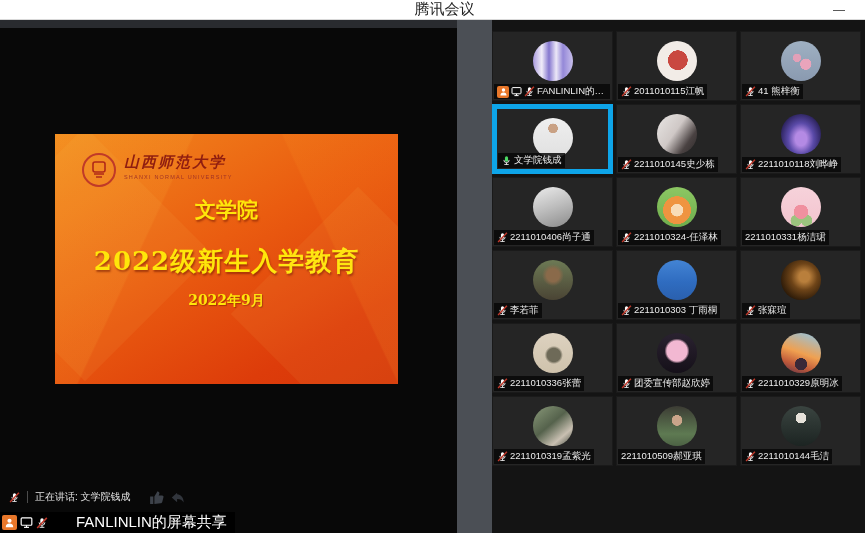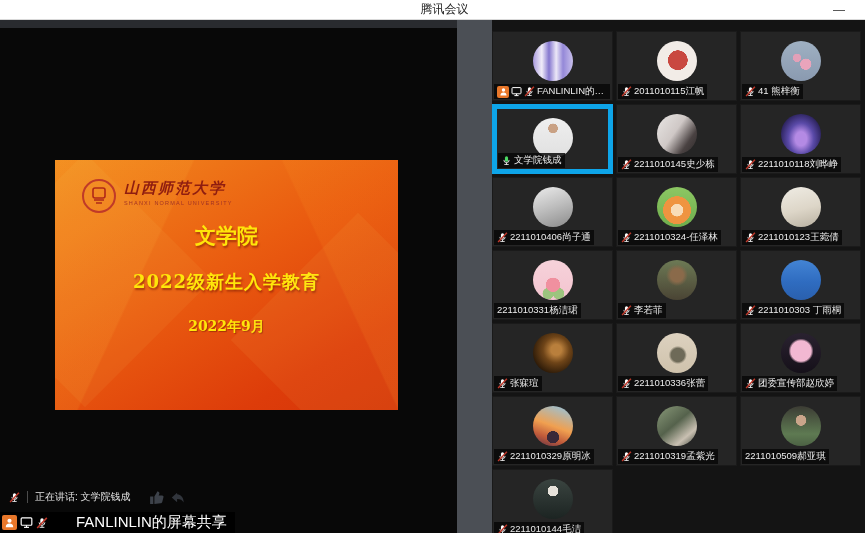--- a/index.html
+++ b/index.html
@@ -3,52 +3,52 @@
 <meta charset="utf-8">
 <style>
   * { margin:0; padding:0; box-sizing:border-box; }
   html,body { width:865px; height:533px; overflow:hidden; background:#141414;
     font-family:"Liberation Sans", sans-serif; }
 
   
   .titlebar { position:absolute; left:0; top:0; width:865px; height:20px;
     background:#ffffff; border-bottom:1px solid #d9d9d9; z-index:30;
     display:flex; align-items:center; justify-content:center; }
-  .titlebar .title { font-size:12px; color:#222;margin-left:24px; }
+  .titlebar .title { font-size:15px; color:#222;margin-left:24px; }
   .min-btn { position:absolute; right:14px; top:0; height:20px; width:24px;
     display:flex; align-items:center; justify-content:center;
     font-size:12px; color:#444; cursor:default; }
 
   
   .share-area { position:absolute; left:0; top:20px; width:457px; height:513px;
     background:#080808; }
   .share-topband { position:absolute; left:0; top:0; width:100%; height:8px;
     background:#292b2f; }
 
   
-  .slide { position:absolute; left:55px; top:140px; width:343px; height:250px;
+  .slide { position:absolute; left:55px; top:114px; width:343px; height:250px;
     background:
       linear-gradient(115deg, rgba(255,190,60,0.12) 0 30%, transparent 30.5%),
       linear-gradient(245deg, rgba(255,160,40,0.12) 0 25%, transparent 25.5%),
       linear-gradient(150deg,#f28a1e 0%,#ea5c10 45%,#dd3c0a 80%,#d53508 100%);
     overflow:hidden; }
   .slide::before, .slide::after { content:""; position:absolute; width:180px; height:180px;
     background:rgba(255,220,120,0.07); transform:rotate(45deg); }
   .slide::before { left:-60px; top:30px; }
   .slide::after  { right:-50px; top:90px; }
   .slide-logo { position:absolute; left:26px; top:18px; display:flex; gap:7px; align-items:flex-start; }
   .seal { width:36px; height:36px; flex:0 0 auto; }
   .uni-text .zh { font-family:"DejaVu Serif", serif; font-weight:bold; font-style:italic;
     font-size:15px; color:#8f1d10; letter-spacing:2px; line-height:20px; }
   .uni-text .en { font-size:5.5px; color:#a23325; letter-spacing:1.2px; margin-top:2px; }
   .slide-title { position:absolute; left:0; width:100%; top:62px; text-align:center;
     font-family:"DejaVu Serif", serif; font-weight:bold; font-size:21px; color:#ffe60a;
     text-shadow:1px 2px 2px rgba(110,20,0,0.55); }
   .slide-subtitle { position:absolute; left:0; width:100%; top:110px; text-align:center;
-    font-family:"DejaVu Serif", serif; font-weight:bold; font-size:18px; color:#ffe60a;
+    font-family:"DejaVu Serif", serif; font-weight:bold; font-size:26px; color:#ffe60a;
     text-shadow:1px 2px 2px rgba(110,20,0,0.55); letter-spacing:1px; }
   .slide-date { position:absolute; left:0; width:100%; top:158px; text-align:center;
     font-family:"DejaVu Serif", serif; font-weight:bold; font-size:14px; color:#ffe60a;
     text-shadow:1px 1px 1px rgba(110,20,0,0.5); }
 
   
   .speaking-bar { position:absolute; left:9px; bottom:28px; height:16px;
     display:flex; align-items:center; gap:7px; }
   .speaking-bar .vdiv { width:1px; height:12px; background:#4c4c4c; }
   .speaking-bar .txt { font-size:10px; color:#e4e4e4; white-space:nowrap; }
@@ -270,31 +270,20 @@
     <div class="label">
 
       <svg class="mic-muted icon-svg" width="11" height="11" viewBox="0 0 12 12">
             <use href="#def-mic-muted"></use>
           </svg>
 
       <span class="name">2211010324-任泽林</span>
     </div>
   </div>
 
-  <div class="tile">
-    <div class="avatar" style="background: linear-gradient(165deg, rgb(239, 236, 228) 0%, rgb(221, 214, 200) 55%, rgb(184, 176, 160) 100%);"></div>
-    <div class="label">
-
-      <svg class="mic-muted icon-svg" width="11" height="11" viewBox="0 0 12 12">
-            <use href="#def-mic-muted"></use>
-          </svg>
-
-      <span class="name">2211010123王菀倩</span>
-    </div>
-  </div>
 
   <div class="tile">
     <div class="avatar" style="background: radial-gradient(circle at 50% 62%, rgb(240, 144, 159) 0px, rgb(240, 144, 159) 22%, transparent 23%), radial-gradient(circle at 38% 84%, rgb(156, 196, 126) 0px, rgb(156, 196, 126) 13%, transparent 14%), radial-gradient(circle at 64% 84%, rgb(156, 196, 126) 0px, rgb(156, 196, 126) 13%, transparent 14%), linear-gradient(rgb(246, 210, 218), rgb(243, 196, 207));"></div>
     <div class="label">
 
       <span class="name">2211010331杨洁珺</span>
     </div>
   </div>
 
   <div class="tile">

